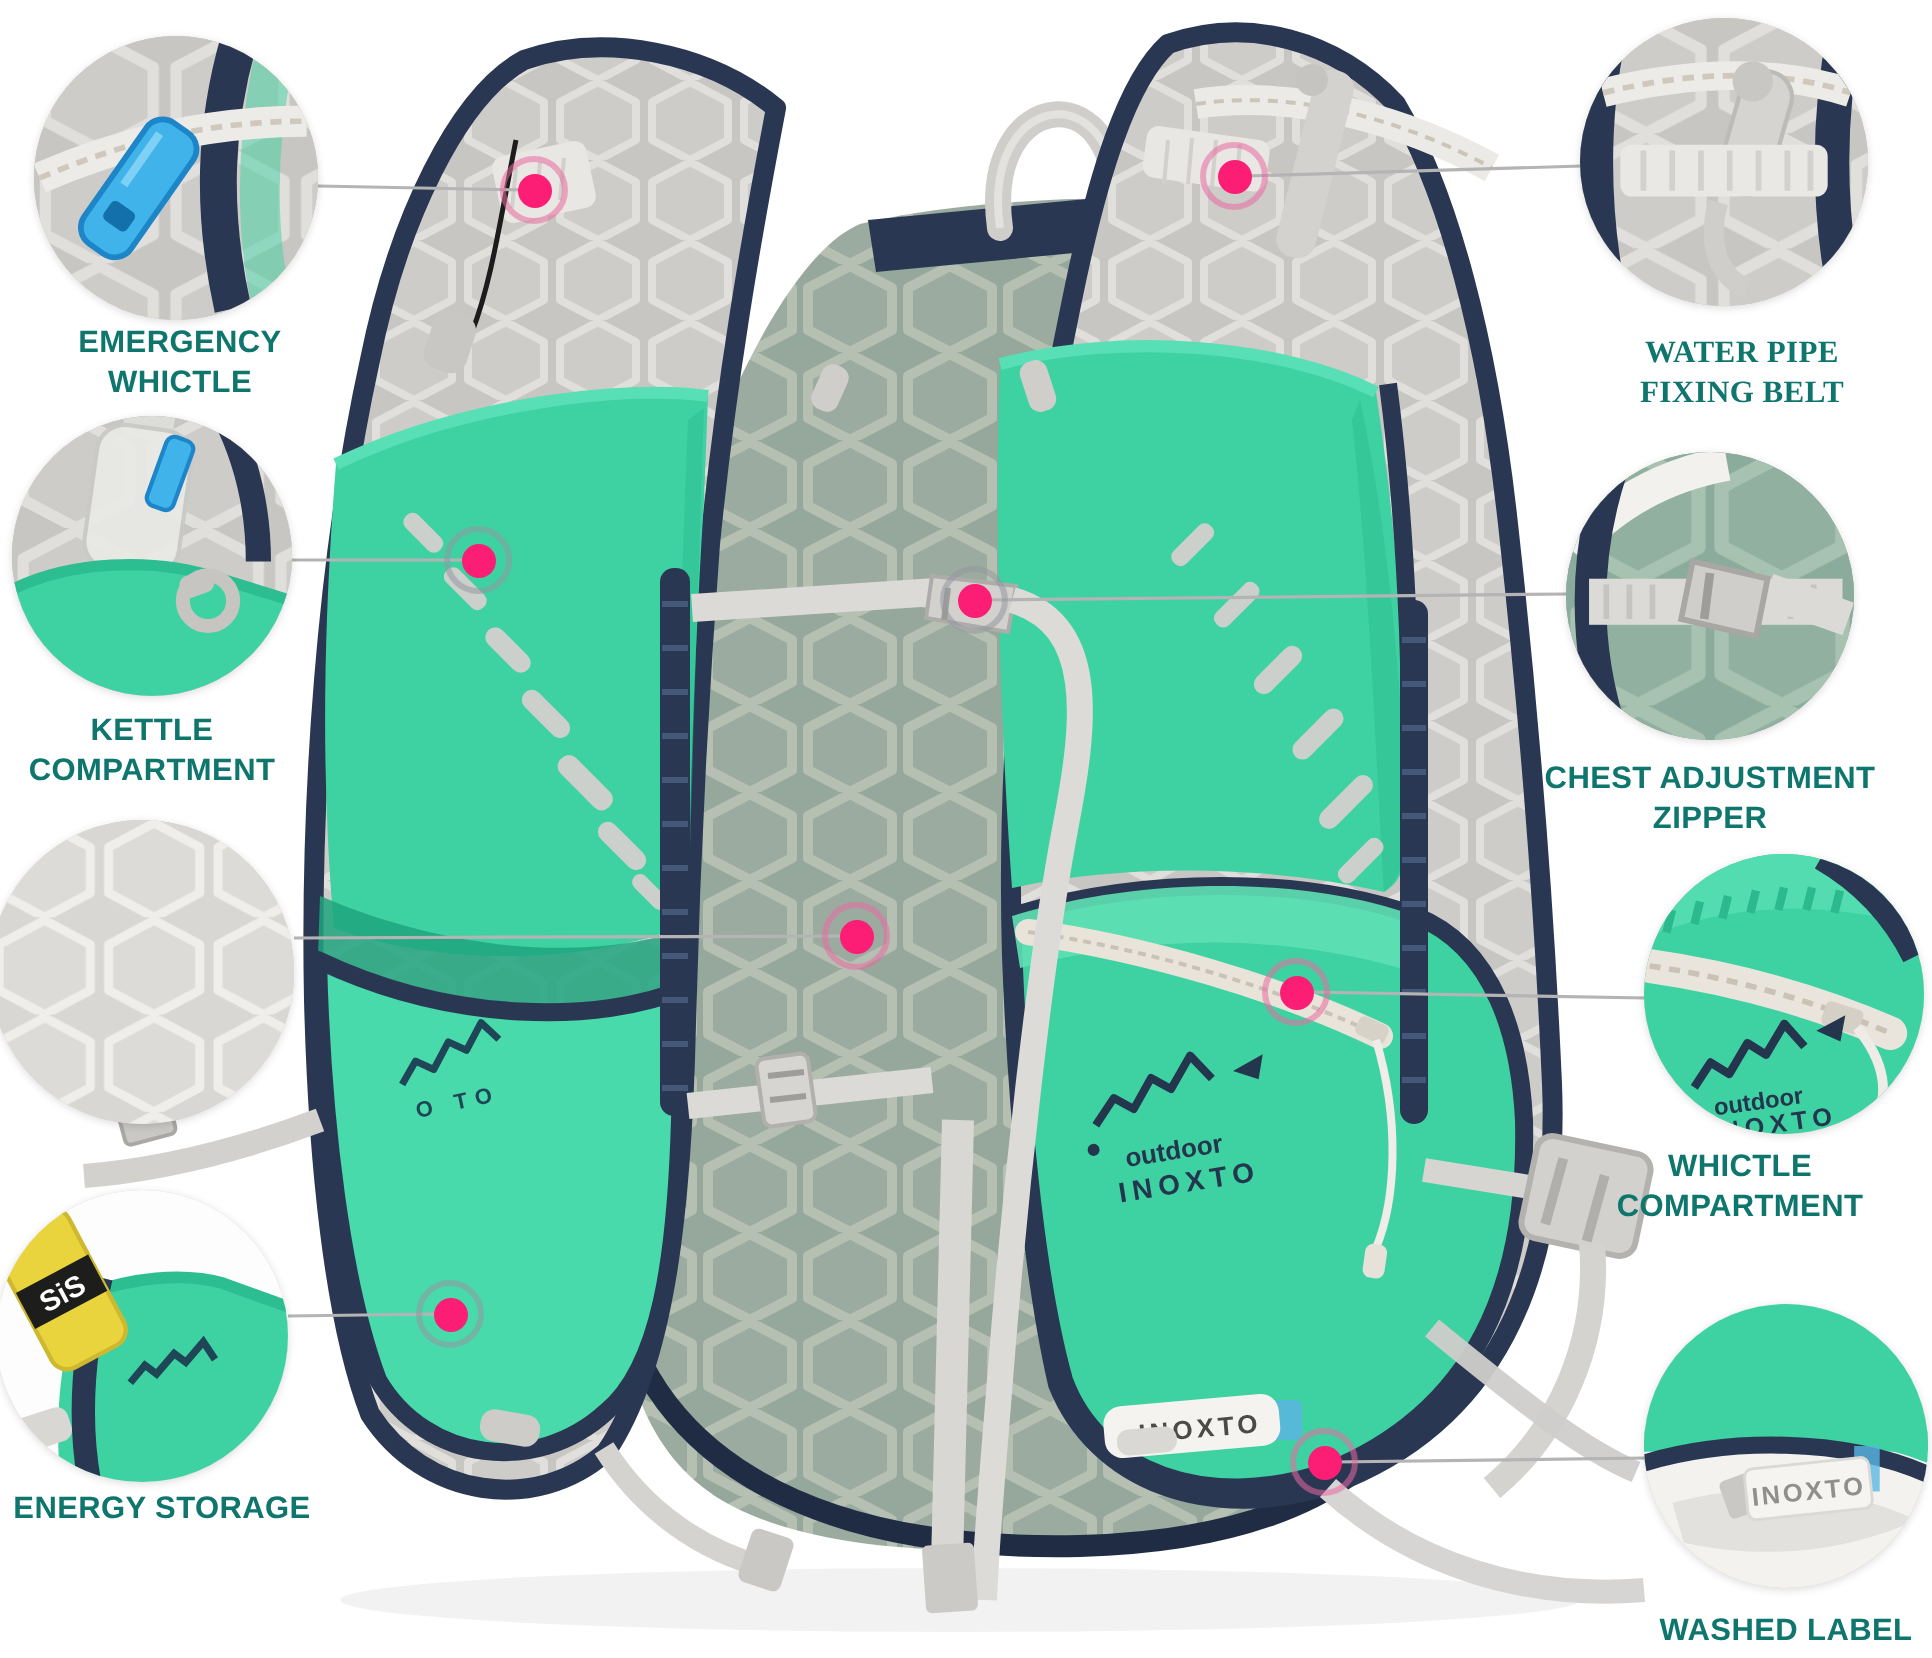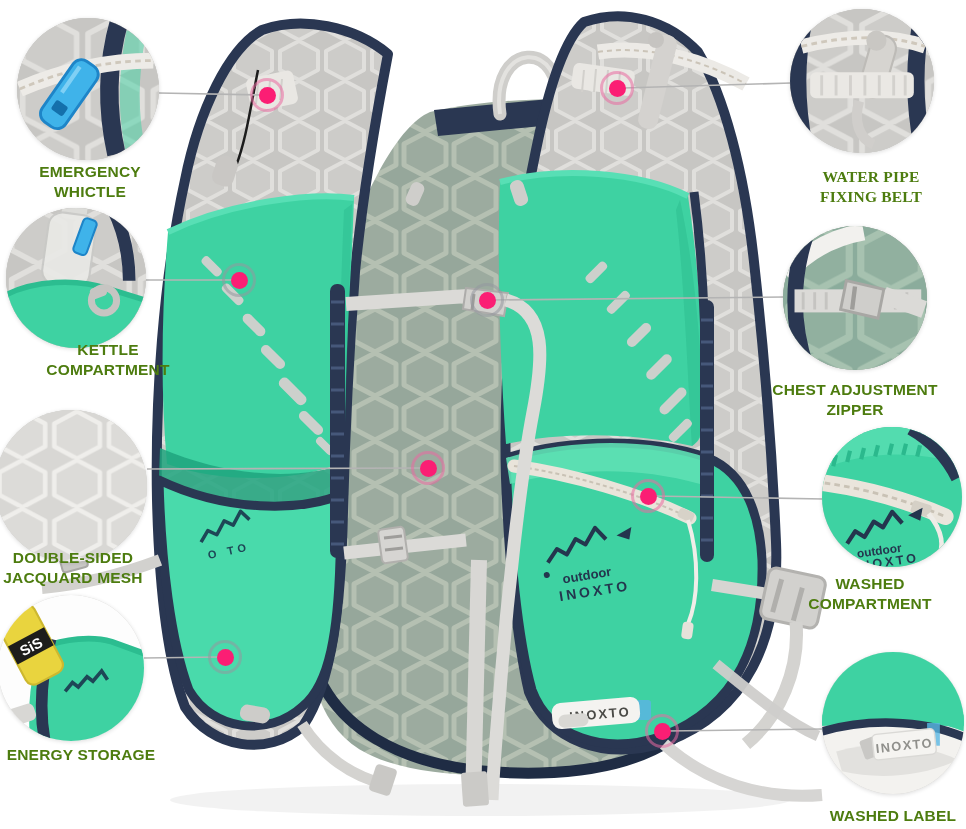--- a/index.html
+++ b/index.html
@@ -2,21 +2,21 @@
 <html><head>
 <meta charset="utf-8">
 <style>
   html,body{margin:0;padding:0;background:#fff;}
   .stage{position:relative;width:966px;height:829px;background:#ffffff;overflow:hidden;
          font-family:"Liberation Sans",sans-serif;}
   .art{position:absolute;left:0;top:0;width:966px;height:829px;}
   .callout{position:absolute;border-radius:50%;overflow:hidden;
            box-shadow:0 1px 4px rgba(0,0,0,.14);background:#cfcecb;}
   .callout svg{display:block;width:100%;height:100%;}
-  .lbl{position:absolute;font-weight:bold;font-size:15.5px;line-height:1.26;color:#4d7c0f;
+  .lbl{position:absolute;font-weight:bold;font-size:15.5px;line-height:1.26;color:#0f766e;
        text-align:center;letter-spacing:.2px;}
   .dot{position:absolute;width:34px;height:34px;border-radius:50%;box-sizing:border-box;
        border:3px solid rgba(233,105,160,.55);display:flex;align-items:center;justify-content:center;}
   .dot.grey{border-color:rgba(148,152,158,.55);}
   .dot .core{display:block;width:17px;height:17px;border-radius:50%;background:#fb1e74;}
   svg text{font-family:"Liberation Sans",sans-serif;}
 </style>
 </head>
 <body>
 
@@ -312,26 +312,25 @@
       <rect x="74" y="50" width="9" height="16" fill="#59b7e4" opacity="0.8"></rect>
       <g transform="rotate(-6 58 66)">
         <rect x="28" y="58" width="12" height="14" rx="2" fill="#c9c8c5" transform="rotate(-14 34 65)"></rect>
         <rect x="36" y="56" width="44" height="18" rx="3" fill="#f5f4f1" stroke="#dad9d6" stroke-width="1"></rect>
         <text x="58" y="69" text-anchor="middle" font-size="9" font-weight="bold" letter-spacing="1" fill="#8f8f8b">INOXTO</text>
       </g>
     </svg>
   </div>
 
   <div class="lbl" style="left:28px;top:162px;width:124px;">EMERGENCY WHICTLE</div>
-  <div class="lbl" style="left:0px;top:340px;width:152px;padding-left:32px;">KETTLE COMPARTMENT</div>
-  <div class="lbl" style="left:2px;top:548px;width:142px;">DOUBLE-SIDED JACQUARD MESH</div>
+  <div class="lbl" style="left:0px;top:356px;width:152px;">KETTLE COMPARTMENT</div>
   <div class="lbl" style="left:0px;top:745px;width:162px;text-align:center;">ENERGY STORAGE</div>
   <div class="lbl" style="left:810px;top:167px;width:122px;font-family:Liberation Serif, serif;">WATER PIPE FIXING BELT</div>
   <div class="lbl" style="left:760px;top:380px;width:190px;">CHEST ADJUSTMENT ZIPPER</div>
-  <div class="lbl" style="left:795px;top:574px;width:150px;">WASHED COMPARTMENT</div>
+  <div class="lbl" style="left:795px;top:574px;width:150px;">WHICTLE COMPARTMENT</div>
   <div class="lbl" style="left:812px;top:806px;width:162px;">WASHED LABEL</div>
 
   <div class="dot" style="left:250px;top:78px;">
       <span class="core"></span>
     </div>
   <div class="dot" style="left:600px;top:71px;">
       <span class="core"></span>
     </div>
   <div class="dot grey" style="left:222px;top:263px;">
       <span class="core"></span>

